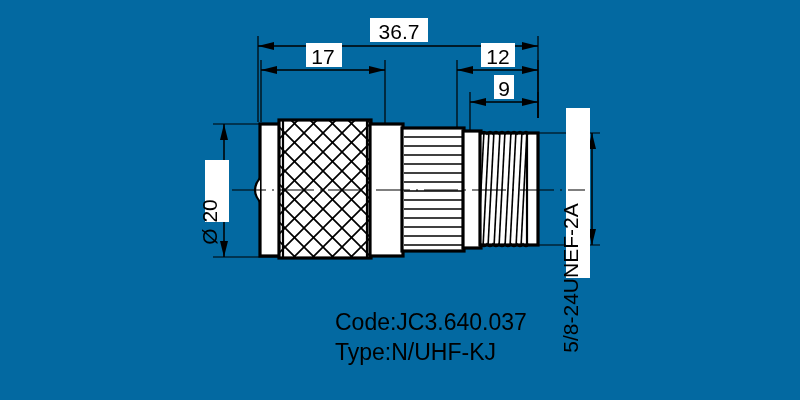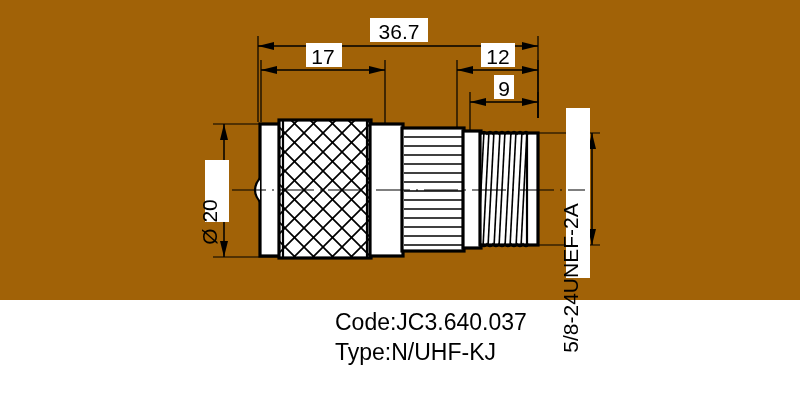--- a/index.html
+++ b/index.html
@@ -9,22 +9,22 @@
   }
   body {
     width: 800px;
     height: 400px;
     overflow: hidden;
     font-family: "Liberation Sans", sans-serif;
   }
   #drawing-root {
     position: relative;
     width: 800px;
-    height: 300px;
-    background: #a16207;
+    height: 400px;
+    background: #0369a1;
   }
   svg.cad {
     display: block;
     width: 800px;
     height: 400px;
   }
   .dim-text {
     font-family: "Liberation Sans", sans-serif;
     font-size: 21px;
     fill: #000000;

